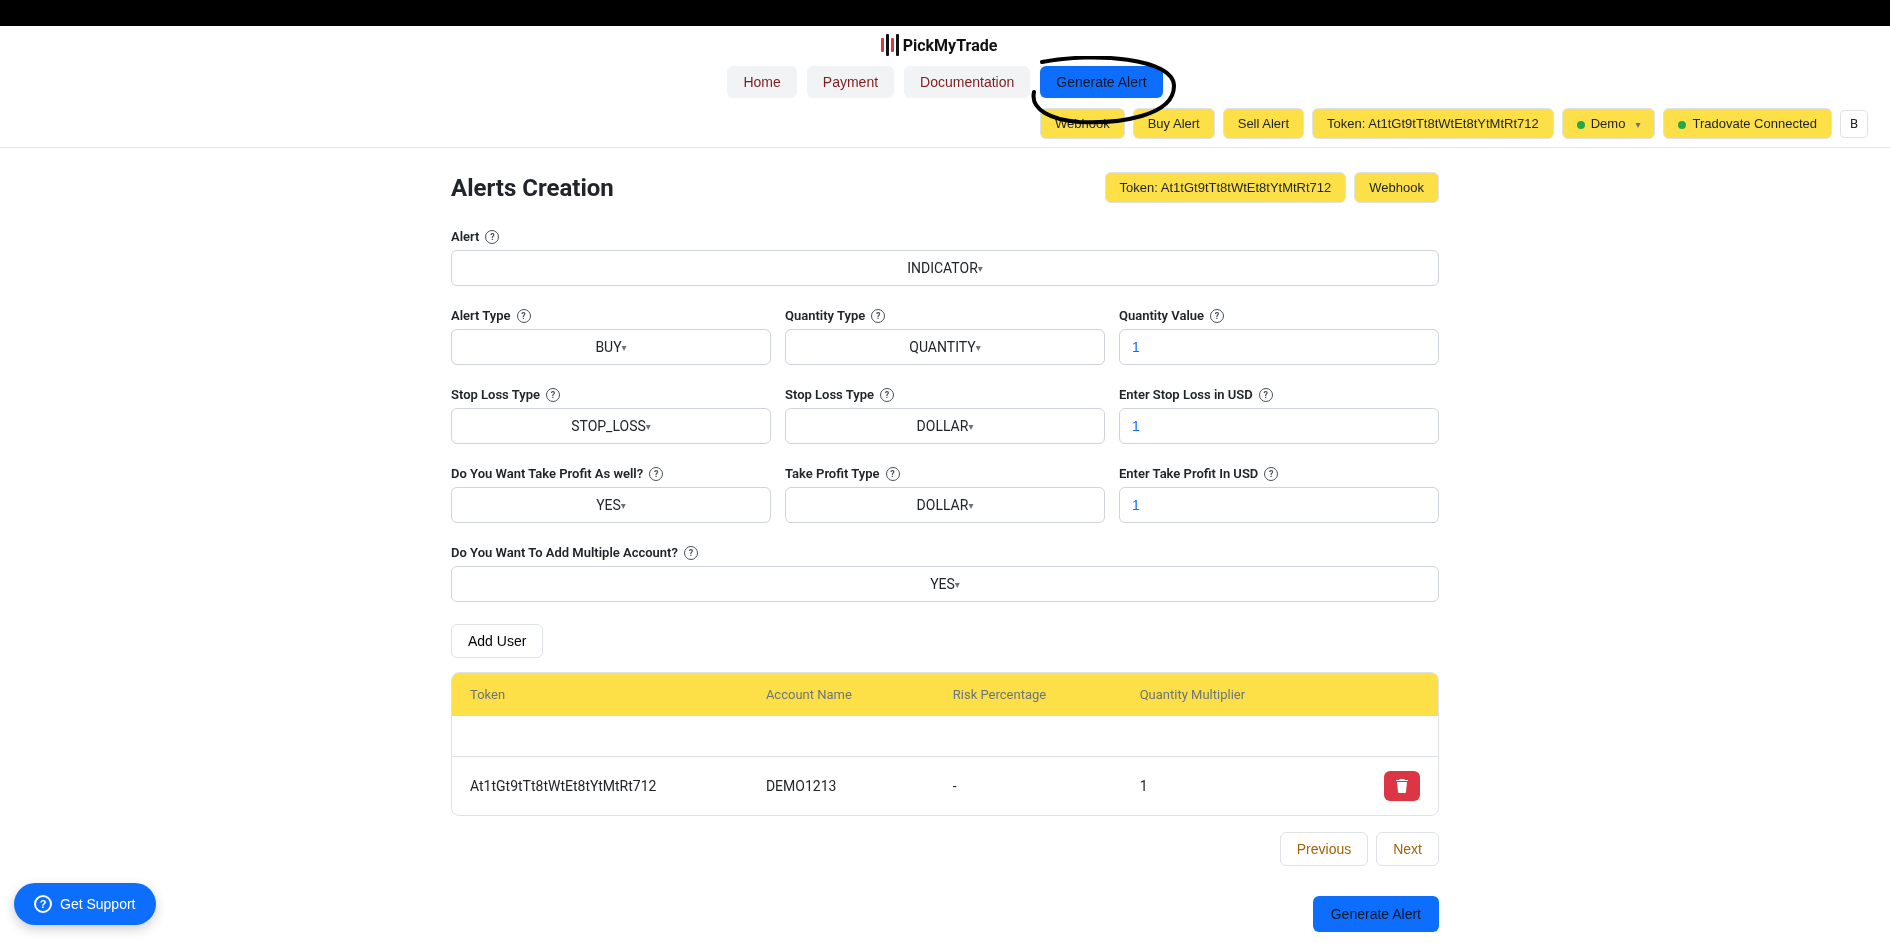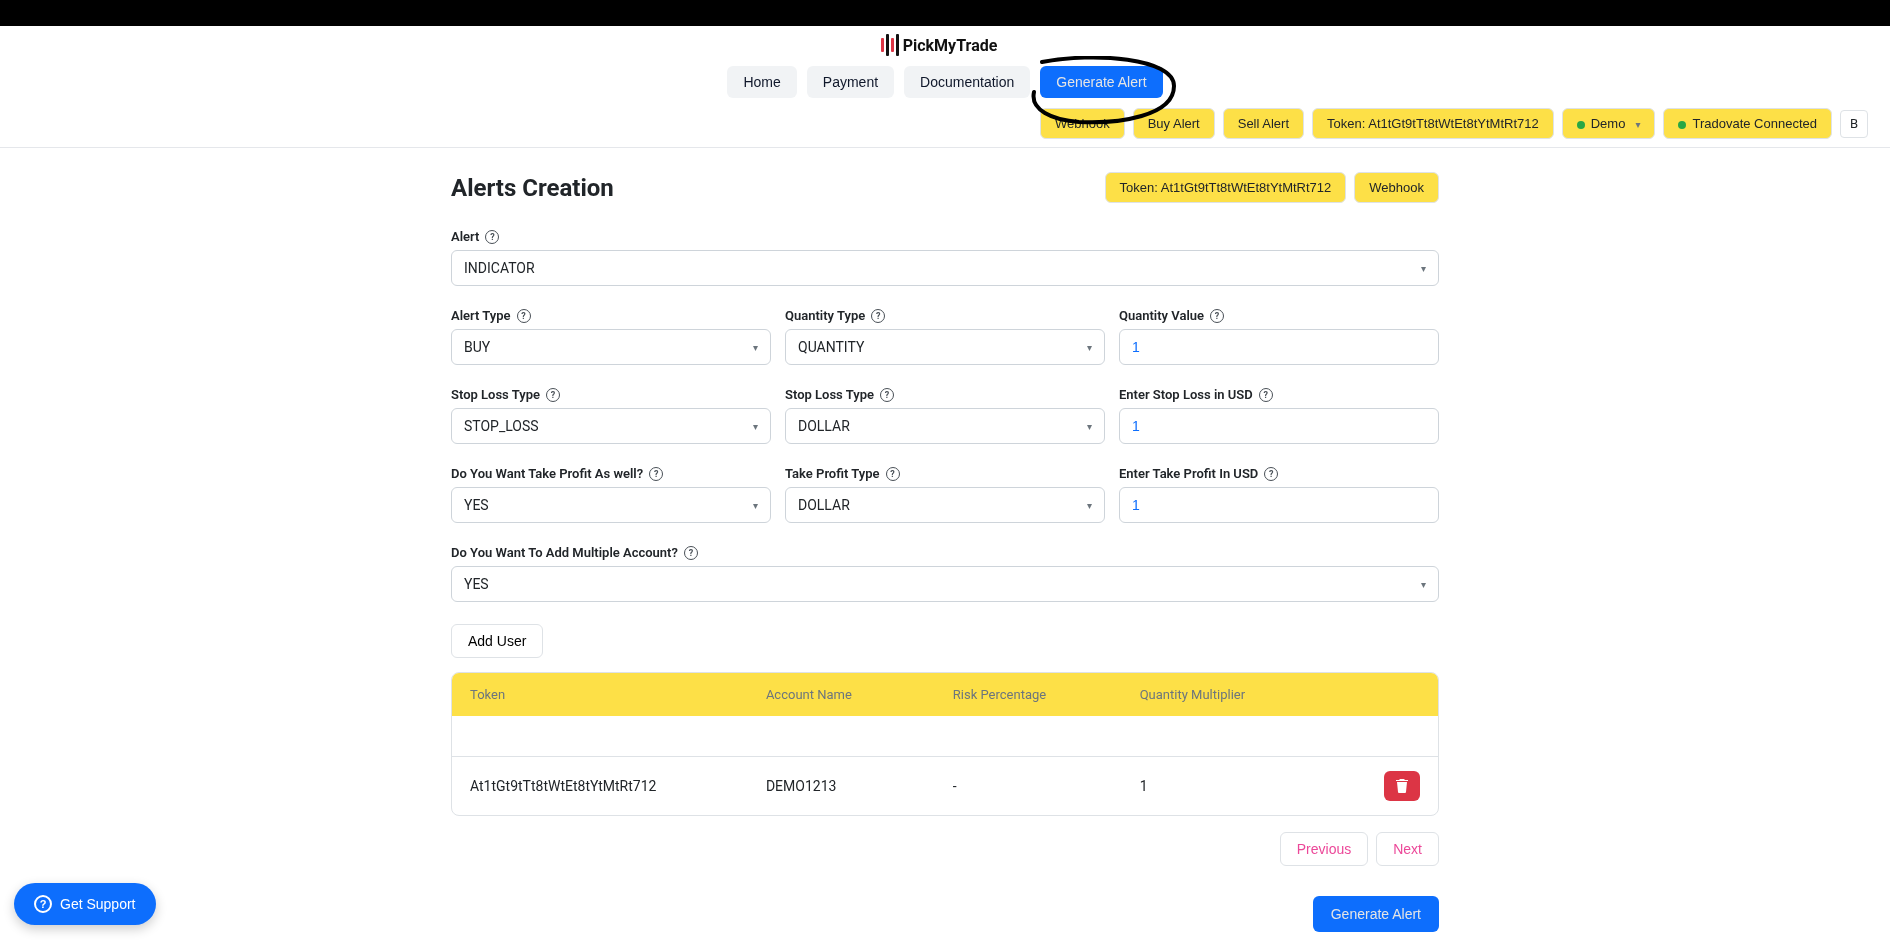--- a/index.html
+++ b/index.html
@@ -3,51 +3,51 @@
 <meta charset="utf-8">
 <style>
   * { box-sizing: border-box; margin: 0; padding: 0; }
   body { font-family: -apple-system, BlinkMacSystemFont, "Segoe UI", Roboto, Arial, sans-serif; background: #fff; color: #212529; }
   .blackbar { height: 26px; background: #000; width: 100%; }
   .topnav { display: flex; align-items: center; padding: 8px 22px; border-bottom: 1px solid #e5e7eb; gap: 10px; background:#fff;flex-direction:column;}
   .logo { display: flex; align-items: center; gap: 4px; font-weight: 700; font-size: 16px; color:#111; margin-right: 12px;}
   .logo-bars { display: flex; align-items: center; gap: 2px; }
   .logo-bars span { display:inline-block; width:3px; border-radius:1px;}
   .nav-left { display:flex; gap:10px; align-items:center;}
-  .nav-btn { background:#f1f3f5; border:none; padding:8px 16px; border-radius:6px; font-size:14px; color:#0f172a; cursor:pointer; }
+  .nav-btn { background:#f1f3f5; border:none; padding:8px 16px; border-radius:6px; font-size:14px; color:#7f1d1d; cursor:pointer; }
   .gen-alert-wrap { position:relative; display:inline-block;}
-  .btn-primary { background:#0d6efd; color:#e5e5e5; border:none; padding:8px 16px; border-radius:6px; font-size:14px; cursor:pointer;}
+  .btn-primary { background:#0d6efd; color:#0f172a; border:none; padding:8px 16px; border-radius:6px; font-size:14px; cursor:pointer;}
   .circle-annot { position:absolute; pointer-events:none; }
   .nav-right { margin-left:auto; display:flex; gap:8px; align-items:center;}
   .pill { border:1px solid #dee2e6; background:#fde047; padding:7px 14px; border-radius:6px; font-size:13px; color:#212529; cursor:pointer;}
   .dot { display:inline-block; width:8px; height:8px; border-radius:50%; margin-right:6px; vertical-align:middle;}
   .dot.green { background:#28a745;}
   .avatar-sq { width:28px; height:28px; border:1px solid #dee2e6; border-radius:4px; display:flex; align-items:center; justify-content:center; font-size:13px; cursor:pointer;}
   .chev { margin-left:10px; font-size:10px; color:#6c757d;}
   .container { max-width: 1008px; margin: 24px auto 40px; padding: 0 10px; }
   .headrow { display:flex; align-items:center; margin-bottom:26px;}
   .headrow h1 { font-size:24px; font-weight:700; }
   .headrow .right { margin-left:auto; display:flex; gap:8px;}
   .field-label { font-size:13px; font-weight:600; color:#212529; margin-bottom:6px; display:flex; align-items:center; gap:6px;}
   .help { display:inline-flex; width:14px; height:14px; border:1.5px solid #495057; border-radius:50%; font-size:9px; align-items:center; justify-content:center; color:#495057; cursor:help; font-weight:700;}
-  .select, .text-input { width:100%; border:1px solid #ced4da; border-radius:6px; padding:9px 12px; font-size:14px; background:#fff; color:#212529; display:flex; align-items:center; justify-content:space-between; cursor:pointer;}
+  .select, .text-input { width:100%; border:1px solid #ced4da; border-radius:6px; padding:9px 12px; font-size:14px; background:#fff; color:#212529; display:flex; align-items:center; justify-content:center; cursor:pointer;}
   .text-input { cursor:text; }
   .text-input input { border:none; outline:none; width:100%; font-size:14px; color:#0d6efd;}
   .select .chev2 { font-size:10px; color:#6c757d;}
   .row3 { display:grid; grid-template-columns: 1fr 1fr 1fr; gap:14px; margin-bottom:22px;}
   .row1 { margin-bottom:22px; }
   .btn-outline { border:1px solid #dee2e6; background:#fff; padding:8px 16px; border-radius:6px; font-size:14px; cursor:pointer;}
   .adduser-row { display:flex; margin-bottom:14px;}
   .table { width:100%; border:1px solid #dee2e6; border-radius:8px; overflow:hidden; margin-bottom:16px;}
   .trow { display:grid; grid-template-columns: 1.9fr 1.2fr 1.2fr 1.3fr 0.5fr; padding:14px 18px; align-items:center;}
   .trow.head { background:#fde047; color:#6c757d; font-size:13px;}
   .trow.body { font-size:14px; border-top:1px solid #dee2e6;margin-top:40px;}
   .del-btn { background:#dc3545; border:none; color:#fff; width:36px; height:30px; border-radius:6px; display:flex; align-items:center; justify-content:center; cursor:pointer; margin-left:auto;}
   .pager { display:flex; justify-content:flex-end; gap:8px; margin-bottom:30px;}
-  .pager .btn-outline { color:#ec4899;text-align:right;}
+  .pager .btn-outline { color:#a16207;text-align:right;}
   .footer-action { display:flex; justify-content:flex-end;}
   .support-fab { position:fixed; left:14px; bottom:18px; background:#0d6efd; color:#fff; border:none; border-radius:999px; padding:12px 20px; font-size:14px; display:flex; align-items:center; gap:8px; cursor:pointer; box-shadow:0 4px 12px rgba(0,0,0,0.2);}
   .support-fab .qicon { display:inline-flex; width:18px; height:18px; border:2px solid #fff; border-radius:50%; align-items:center; justify-content:center; font-size:11px; font-weight:700;}
 </style>
 </head>
 <body>
 
 <div class="blackbar"></div>
 
 <div class="topnav">

